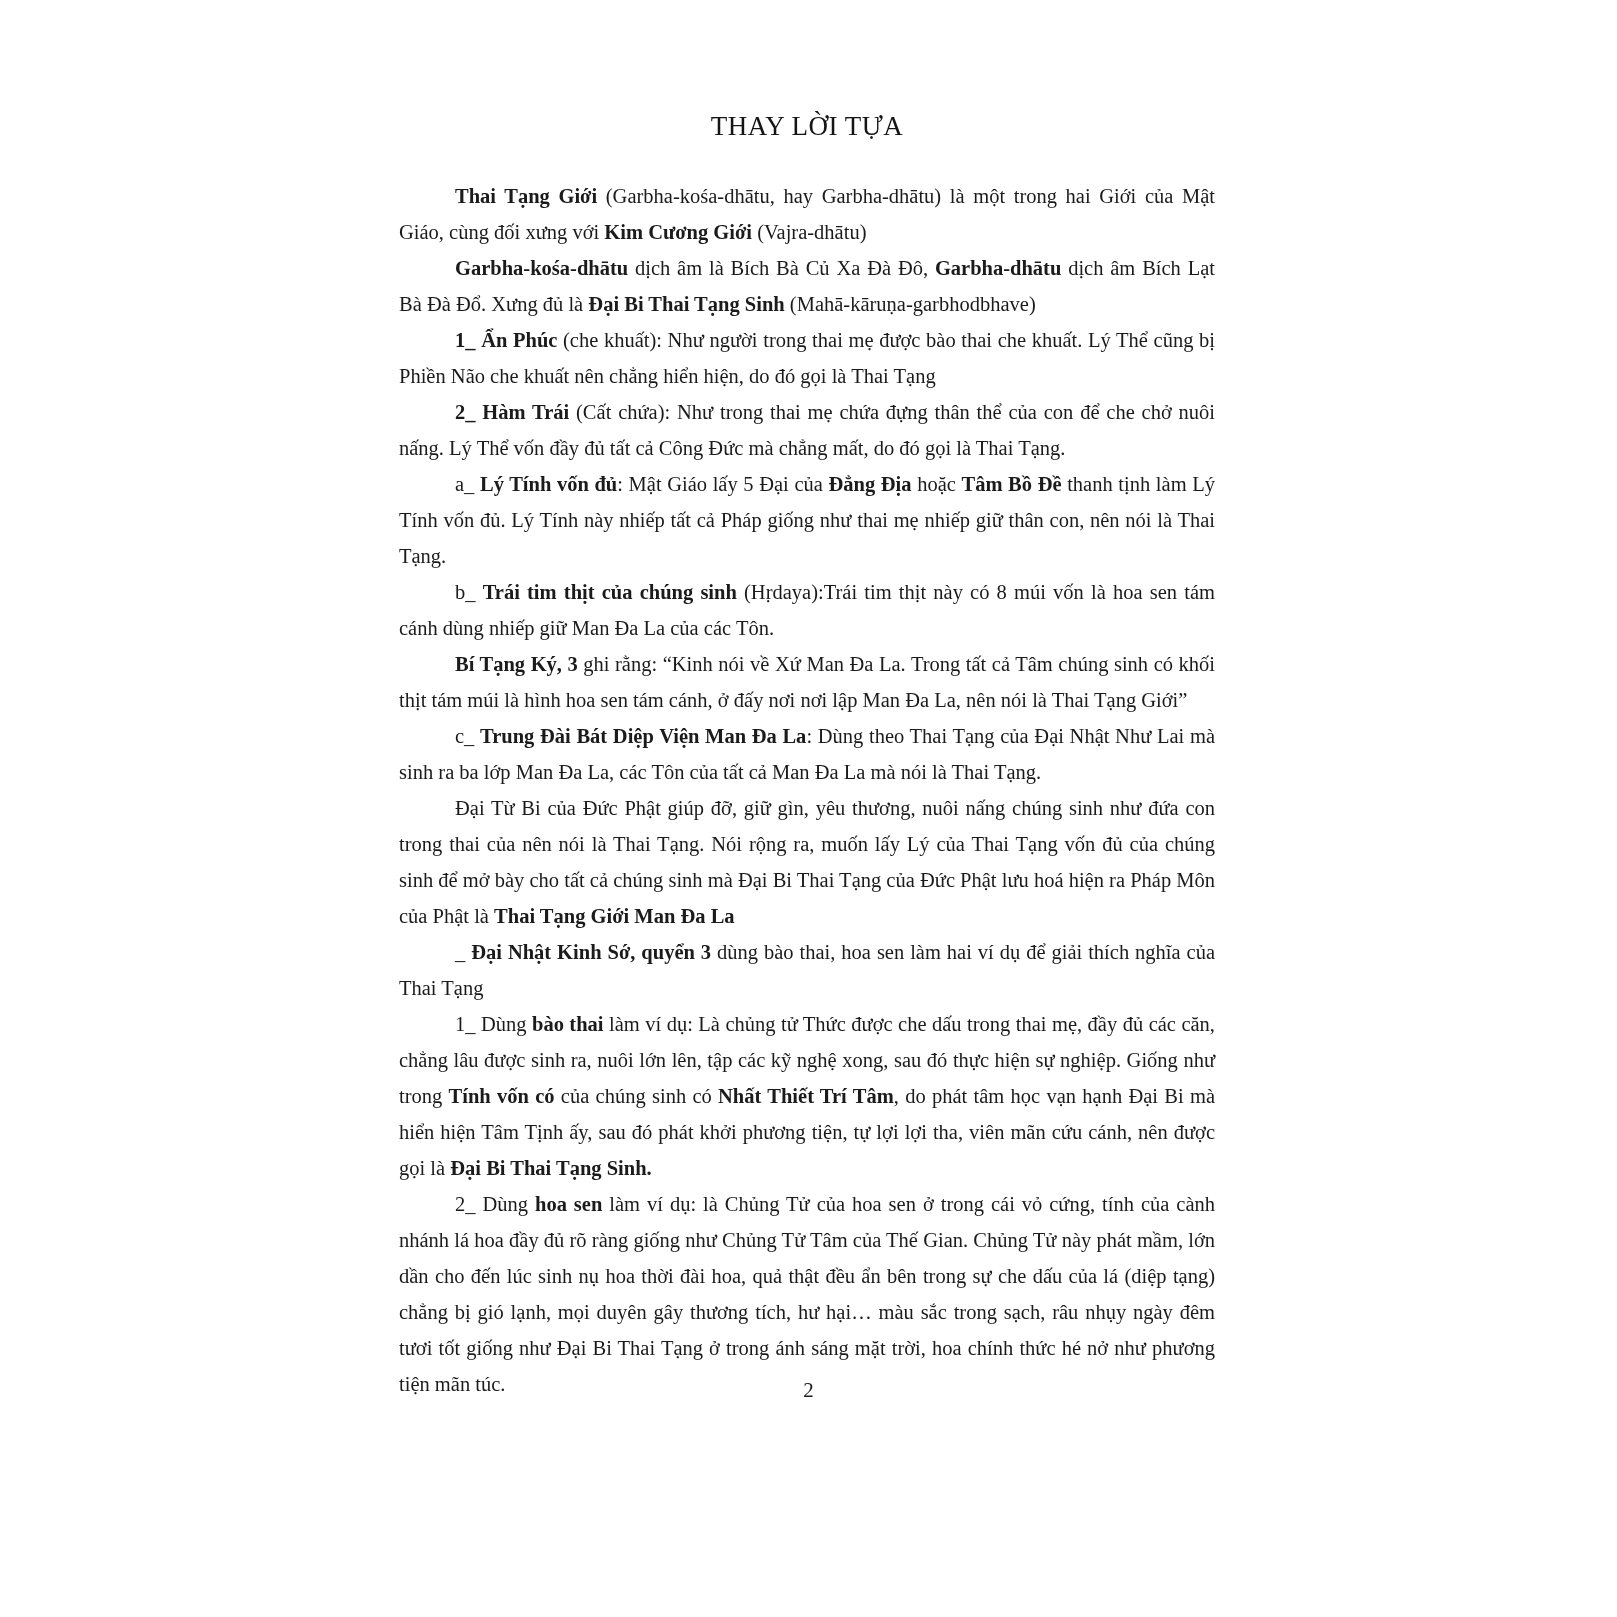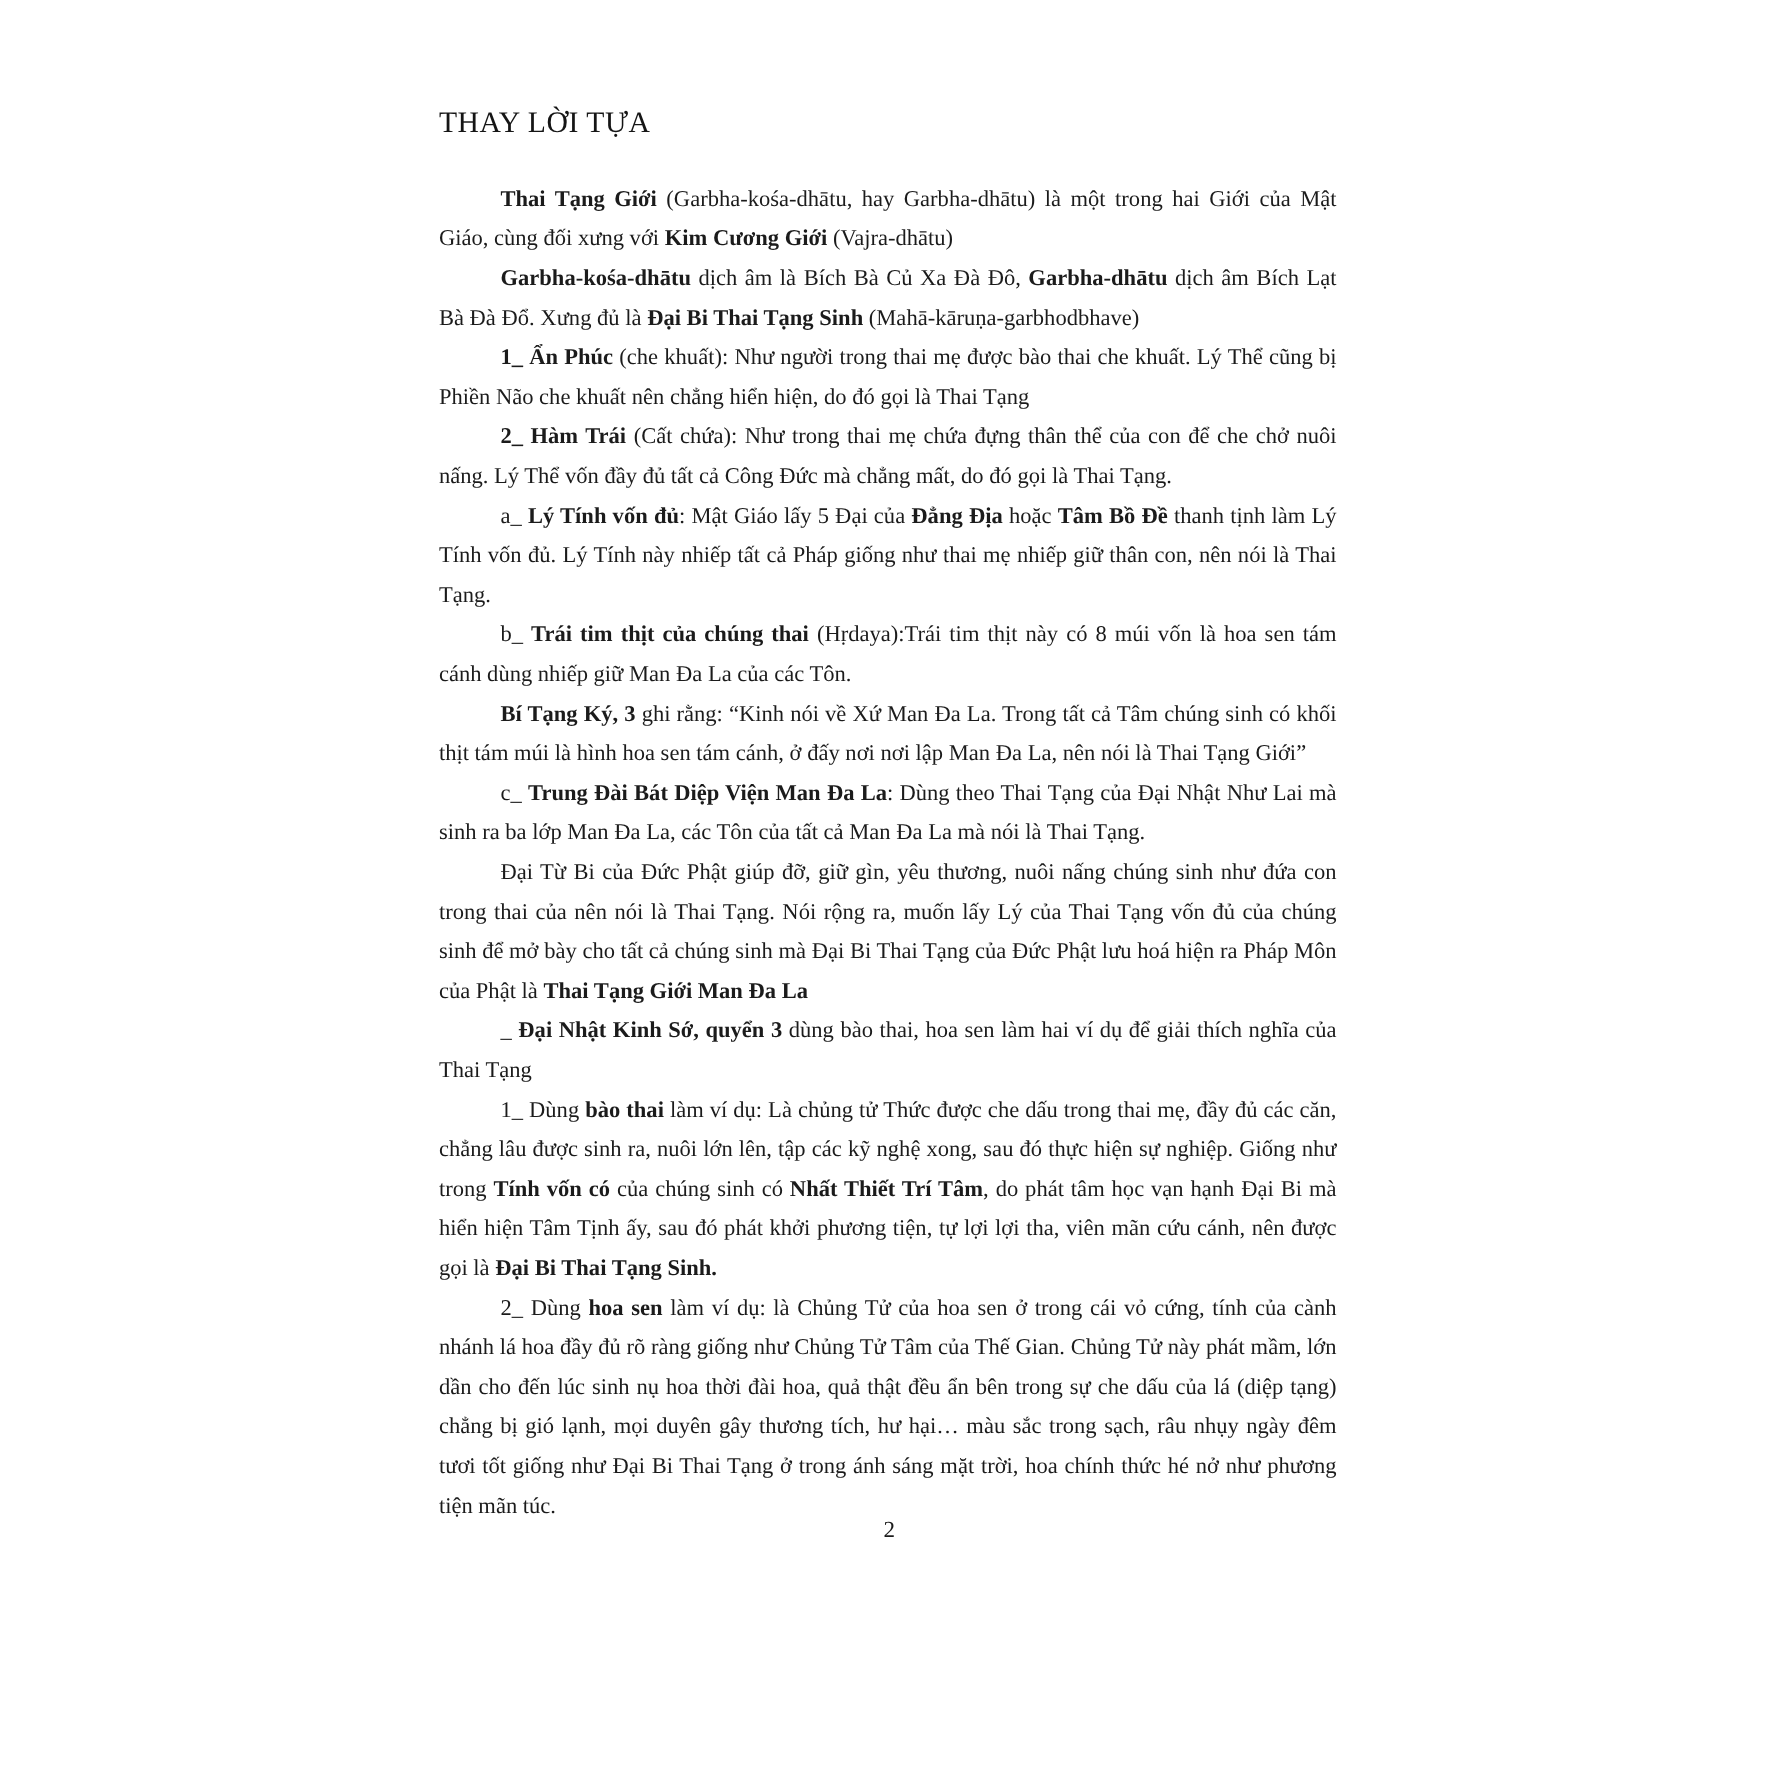--- a/index.html
+++ b/index.html
@@ -19,23 +19,23 @@
   }
   .content {
     position: absolute;
     left: 399px;
     top: 96px;
     width: 816px;
   }
   .doc-title {
     font-size: 27px;
     font-weight: normal;
-    text-align: left;
+    text-align: center;
     letter-spacing: 0.5px;
-    margin: 0 0 36px 0;
+    margin: 15px 0 36px 0;
     color: #151515;
   }
   .body-text { }
   .para {
     margin: 0;
     font-size: 20.5px;
     line-height: 36px;
     text-align: justify;
     text-indent: 56px;
     color: #1b1b1b;
@@ -56,21 +56,21 @@
 
 <div class="sheet">
   <div class="content">
     <h1 class="doc-title">THAY LỜI TỰA</h1>
     <div class="body-text">
         <p class="para"><b>Thai Tạng Giới</b><span> (Garbha-kośa-dhātu, hay Garbha-dhātu) là một trong hai Giới của Mật Giáo, cùng đối xưng với </span><b>Kim Cương Giới</b><span> (Vajra-dhātu)</span></p>
         <p class="para"><b>Garbha-kośa-dhātu</b><span> dịch âm là Bích Bà Củ Xa Đà Đô, </span><b>Garbha-dhātu</b><span> dịch âm Bích Lạt Bà Đà Đổ. Xưng đủ là </span><b>Đại Bi Thai Tạng Sinh</b><span> (Mahā-kāruṇa-garbhodbhave)</span></p>
         <p class="para"><b>1_ Ẩn Phúc</b><span> (che khuất): Như người trong thai mẹ được bào thai che khuất. Lý Thể cũng bị Phiền Não che khuất nên chẳng hiển hiện, do đó gọi là Thai Tạng</span></p>
         <p class="para"><b>2_ Hàm Trái</b><span> (Cất chứa): Như trong thai mẹ chứa đựng thân thể của con để che chở nuôi nấng. Lý Thể vốn đầy đủ tất cả Công Đức mà chẳng mất, do đó gọi là Thai Tạng.</span></p>
         <p class="para"><span>a_ </span><b>Lý Tính vốn đủ</b><span>: Mật Giáo lấy 5 Đại của </span><b>Đẳng Địa</b><span> hoặc </span><b>Tâm Bồ Đề</b><span> thanh tịnh làm Lý Tính vốn đủ. Lý Tính này nhiếp tất cả Pháp giống như thai mẹ nhiếp giữ thân con, nên nói là Thai Tạng.</span></p>
-        <p class="para"><span>b_ </span><b>Trái tim thịt của chúng thai</b><span> (Hṛdaya):Trái tim thịt này có 8 múi vốn là hoa sen tám cánh dùng nhiếp giữ Man Đa La của các Tôn.</span></p>
+        <p class="para"><span>b_ </span><b>Trái tim thịt của chúng sinh</b><span> (Hṛdaya):Trái tim thịt này có 8 múi vốn là hoa sen tám cánh dùng nhiếp giữ Man Đa La của các Tôn.</span></p>
         <p class="para"><b>Bí Tạng Ký, 3</b><span> ghi rằng: “Kinh nói về Xứ Man Đa La. Trong tất cả Tâm chúng sinh có khối thịt tám múi là hình hoa sen tám cánh, ở đấy nơi nơi lập Man Đa La, nên nói là Thai Tạng Giới”</span></p>
         <p class="para"><span>c_ </span><b>Trung Đài Bát Diệp Viện Man Đa La</b><span>: Dùng theo Thai Tạng của Đại Nhật Như Lai mà sinh ra ba lớp Man Đa La, các Tôn của tất cả Man Đa La mà nói là Thai Tạng.</span></p>
         <p class="para"><span>Đại Từ Bi của Đức Phật giúp đỡ, giữ gìn, yêu thương, nuôi nấng chúng sinh như đứa con trong thai của nên nói là Thai Tạng. Nói rộng ra, muốn lấy Lý của Thai Tạng vốn đủ của chúng sinh để mở bày cho tất cả chúng sinh mà Đại Bi Thai Tạng của Đức Phật lưu hoá hiện ra Pháp Môn của Phật là </span><b>Thai Tạng Giới Man Đa La</b></p>
         <p class="para"><span>_ </span><b>Đại Nhật Kinh Sớ, quyển 3</b><span> dùng bào thai, hoa sen làm hai ví dụ để giải thích nghĩa của Thai Tạng</span></p>
         <p class="para"><span>1_ Dùng </span><b>bào thai</b><span> làm ví dụ: Là chủng tử Thức được che dấu trong thai mẹ, đầy đủ các căn, chẳng lâu được sinh ra, nuôi lớn lên, tập các kỹ nghệ xong, sau đó thực hiện sự nghiệp. Giống như trong </span><b>Tính vốn có</b><span> của chúng sinh có </span><b>Nhất Thiết Trí Tâm</b><span>, do phát tâm học vạn hạnh Đại Bi mà hiển hiện Tâm Tịnh ấy, sau đó phát khởi phương tiện, tự lợi lợi tha, viên mãn cứu cánh, nên được gọi là </span><b>Đại Bi Thai Tạng Sinh.</b></p>
         <p class="para"><span>2_ Dùng </span><b>hoa sen</b><span> làm ví dụ: là Chủng Tử của hoa sen ở trong cái vỏ cứng, tính của cành nhánh lá hoa đầy đủ rõ ràng giống như Chủng Tử Tâm của Thế Gian. Chủng Tử này phát mầm, lớn dần cho đến lúc sinh nụ hoa thời đài hoa, quả thật đều ẩn bên trong sự che dấu của lá (diệp tạng) chẳng bị gió lạnh, mọi duyên gây thương tích, hư hại… màu sắc trong sạch, râu nhụy ngày đêm tươi tốt giống như Đại Bi Thai Tạng ở trong ánh sáng mặt trời, hoa chính thức hé nở như phương tiện mãn túc.</span></p>
       </div>
   </div>
   <div class="page-number">2</div>
 </div>

